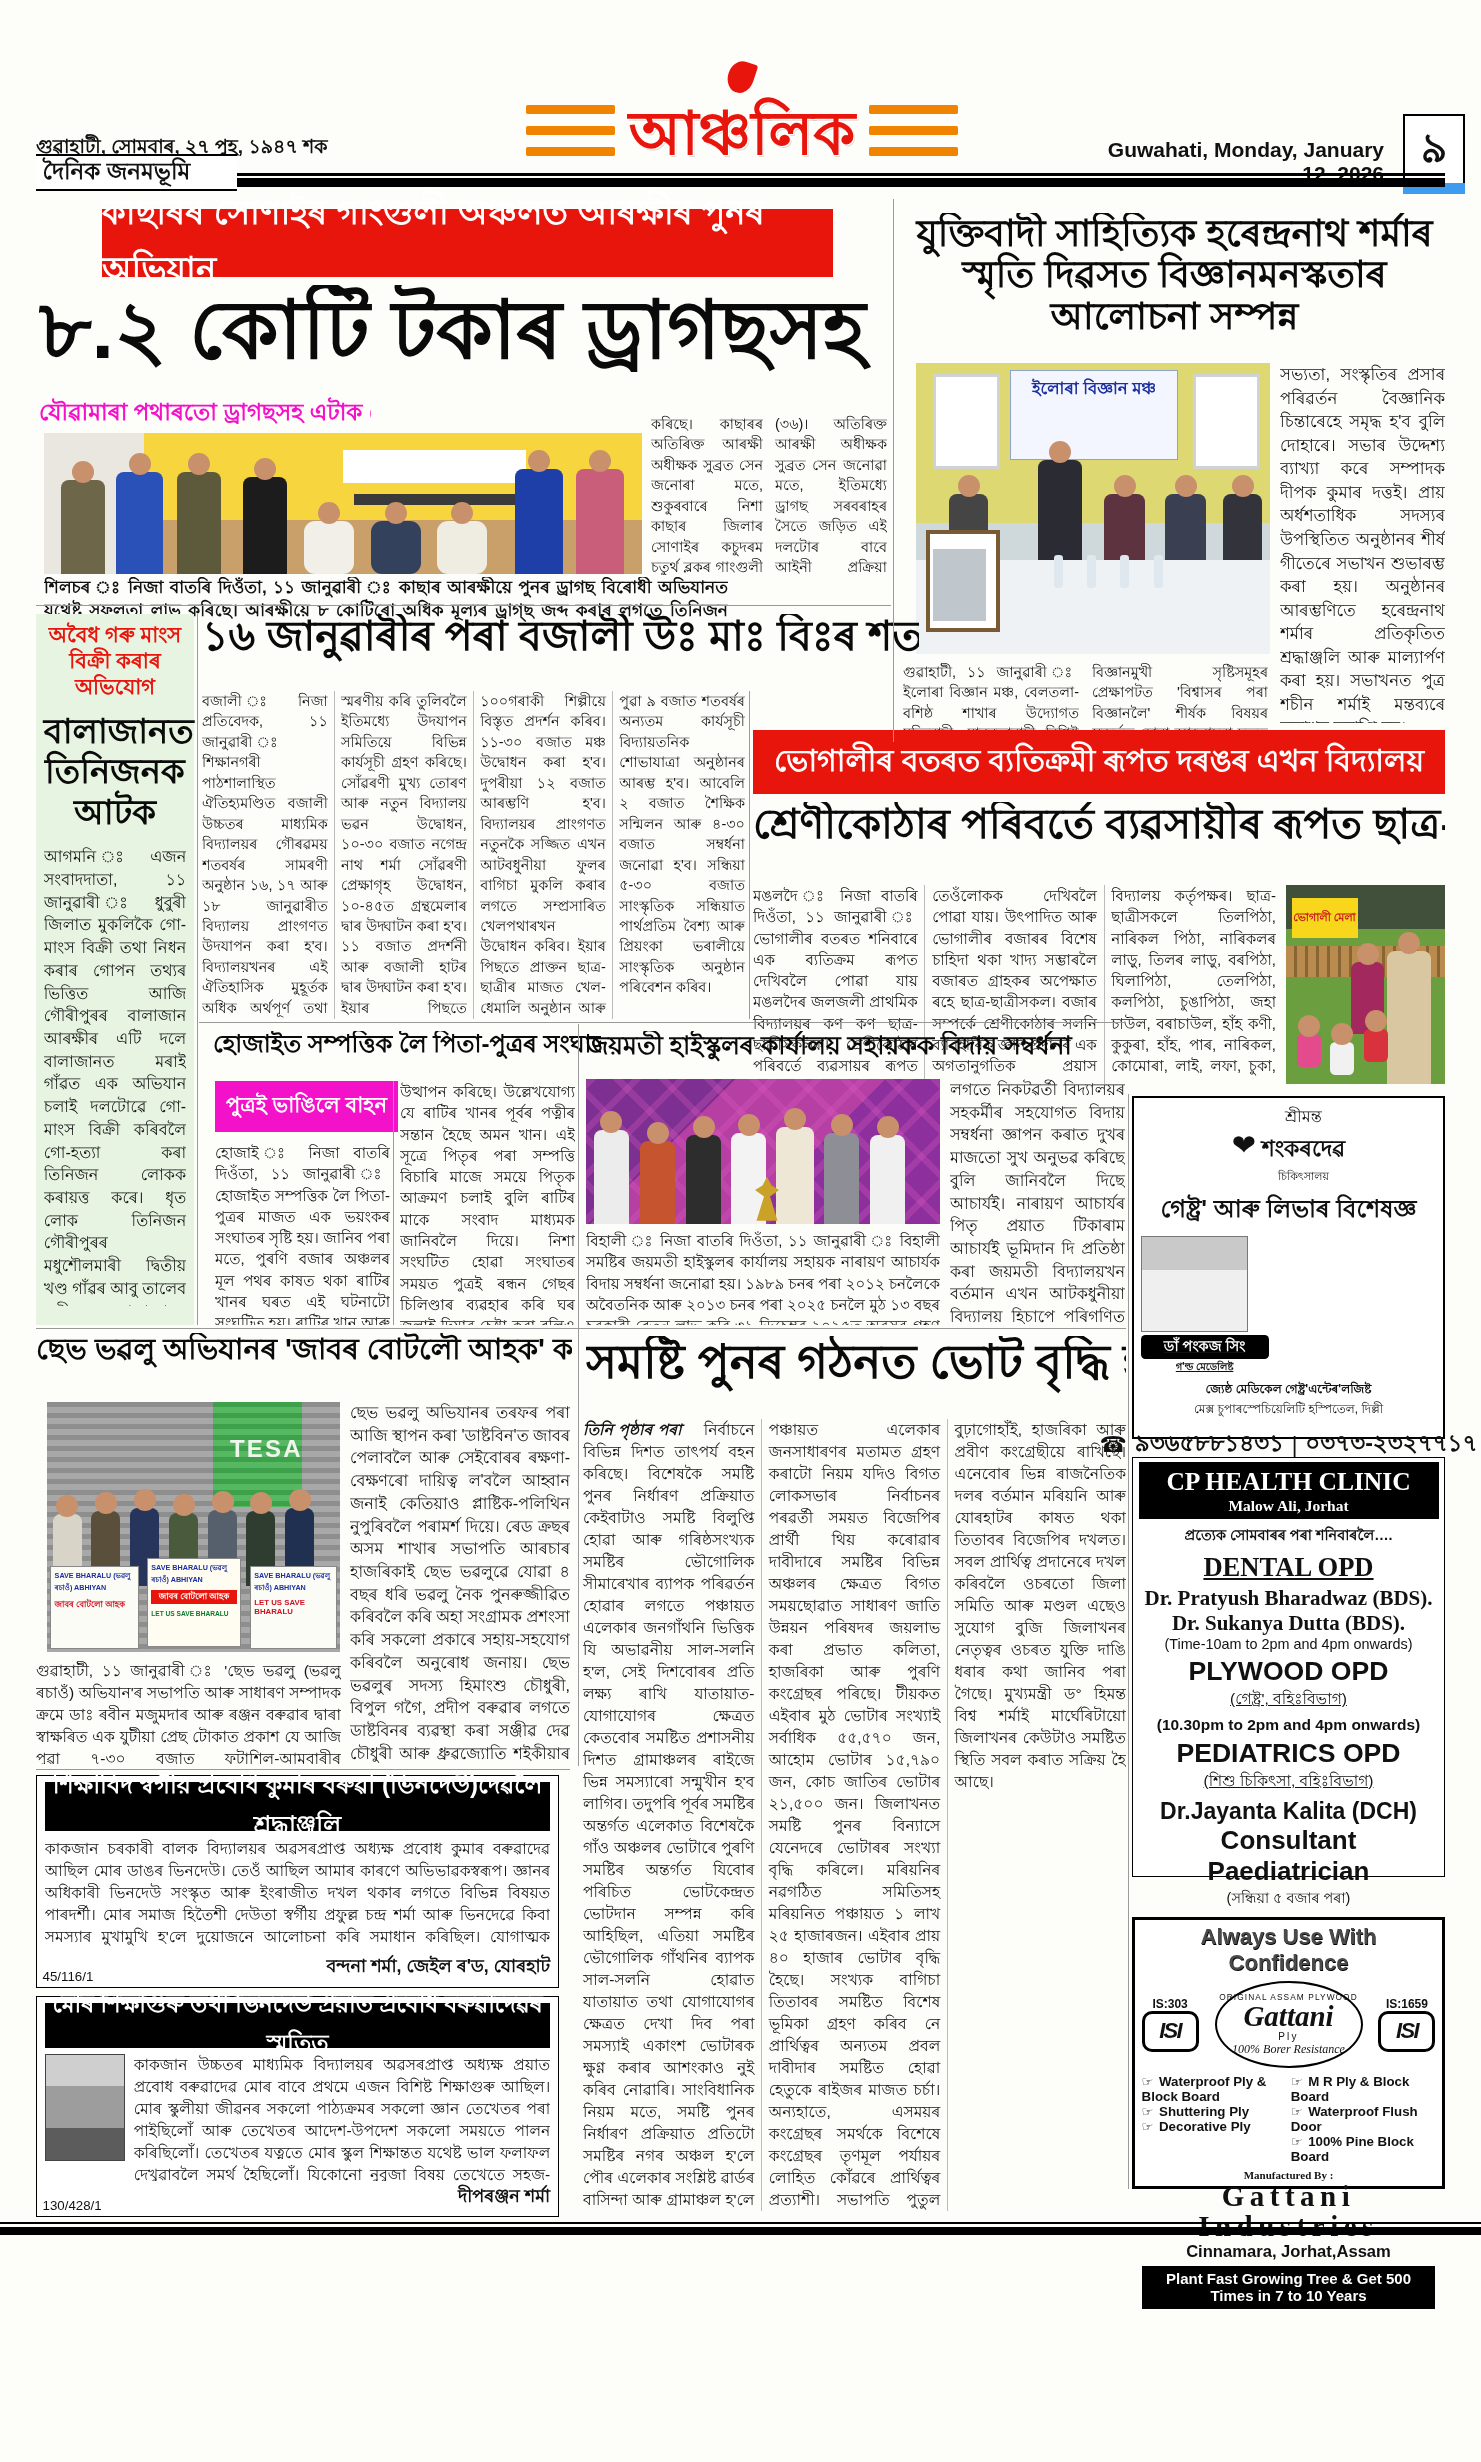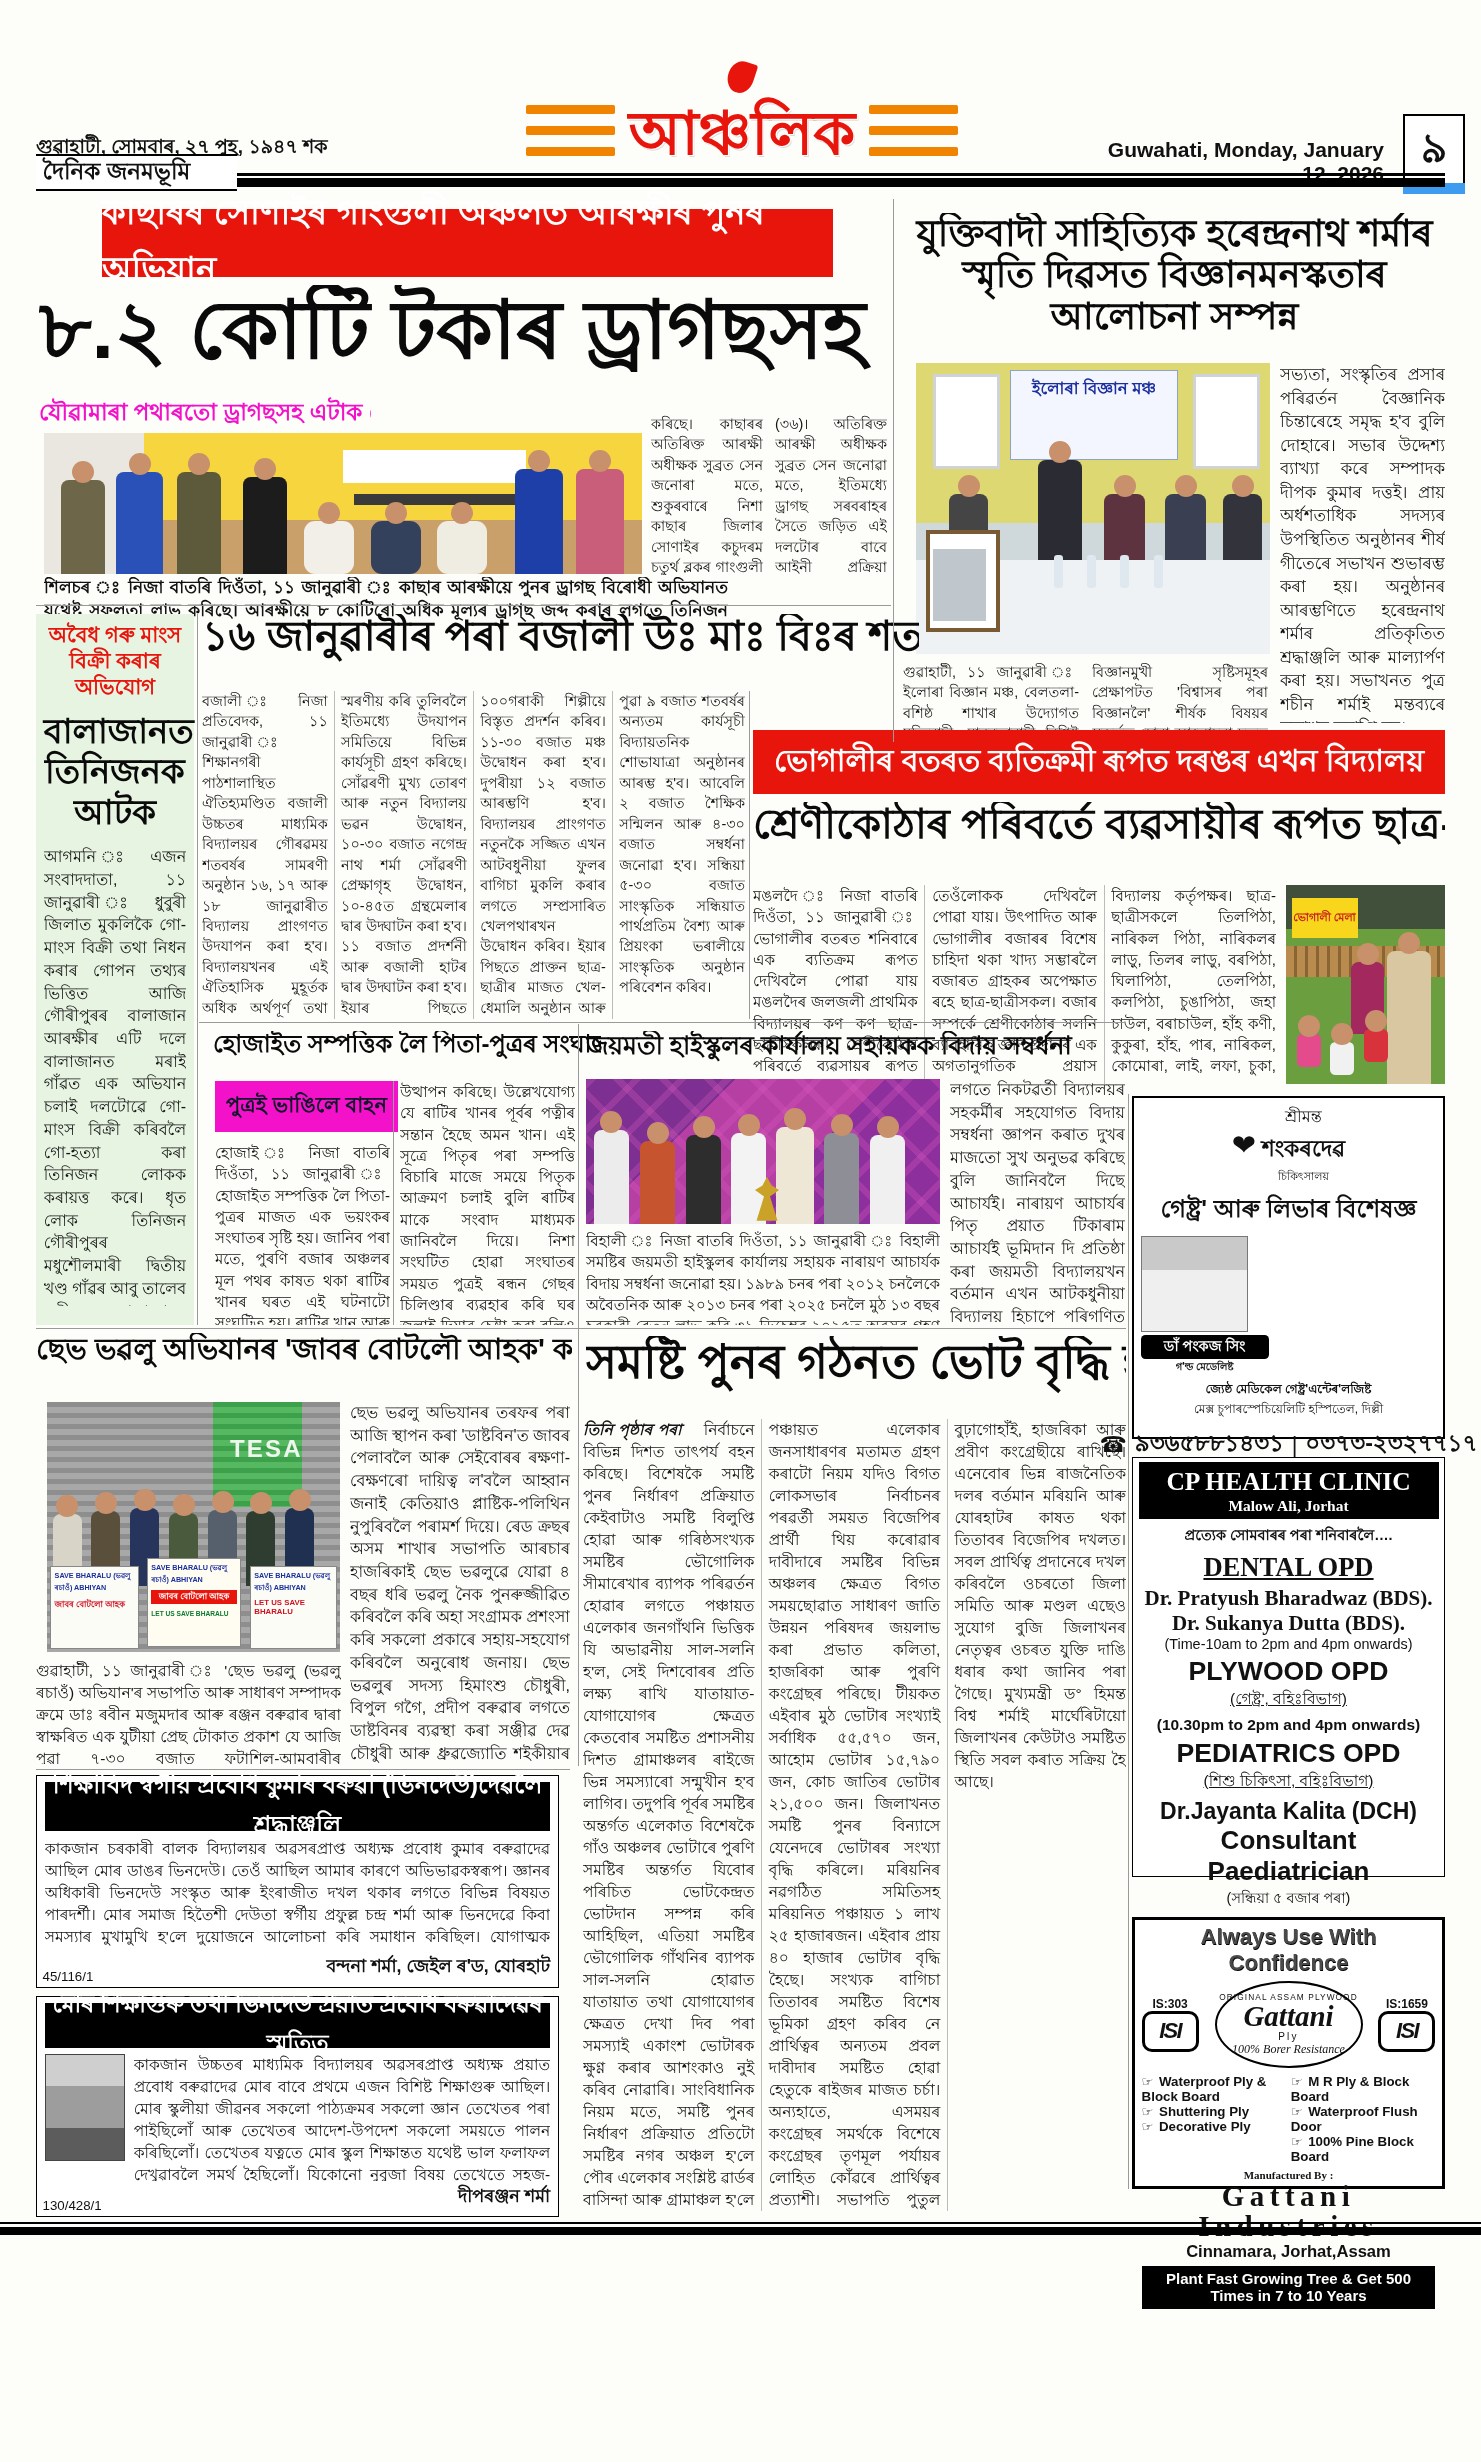--- a/index.html
+++ b/index.html
@@ -11,21 +11,21 @@
   .j{text-align:justify;text-justify:inter-word;}
   .clip{overflow:hidden;}
   .nowrap{white-space:nowrap;}
   .body-col{font-size:16px;line-height:1.42;text-align:justify;overflow:hidden;color:#141414;}
   .rule-h{background:#000;}
   .rule-v{background:#9a9a9a;width:1.1px;}
   .red-banner{background:#e8150d;color:#fff;font-weight:bold;display:flex;align-items:center;justify-content:center;}
   .headline{font-weight:bold;color:#0a0a0a;line-height:1.12;}
   .kicker-red{color:#e8150d;font-weight:bold;line-height:1.25;text-align:center;}
   .magenta{color:#f311c9;}
-  .chip-magenta{background:#f311c9;color:#0f172a;font-weight:bold;display:flex;align-items:center;justify-content:center;}
+  .chip-magenta{background:#f311c9;color:#ffffff;font-weight:bold;display:flex;align-items:center;justify-content:center;}
   .photo{position:absolute;overflow:hidden;background:#d8d2c6;}
   .fig{position:absolute;border-radius:7.8px 7.8px 0 0;}
   .fig:before{content:"";position:absolute;top:-19px;left:50%;transform:translateX(-50%);
               width:22px;height:22px;border-radius:50%;background:#c8906b;}
   .cols3{column-count:3;column-gap:14.4px;column-rule:0.6px solid #bbb;column-fill:auto;}
   .cols4{column-count:4;column-gap:13.3px;column-rule:0.6px solid #bbb;column-fill:auto;}
   .adbox{border:2.2px solid #000;background:#fff;}
   .black-band{background:#000;color:#fff;}
   .serif{font-family:"Liberation Serif","DejaVu Serif",serif;}
   .hand:before{content:"\261E";margin-right:5.5px;}
@@ -210,21 +210,21 @@
     <div style="display:flex;justify-content:center;align-items:center;gap:5.5px;">
       <div style="font-size:29px;">❤</div>
       <div class="ctr">
         <div style="font-size:16px;">শ্ৰীমন্ত</div>
         <div class="b" style="font-size:22px;">শংকৰদেৱ</div>
         <div style="font-size:11px;">চিকিৎসালয়</div>
       </div>
     </div>
     <div class="b ctr" style="font-size:24px;margin-top:3.3px;">গেষ্ট্ৰ' আৰু লিভাৰ বিশেষজ্ঞ</div>
     <div style="display:flex;margin-top:6.6px;gap:5.5px;">
-      <div style="width:128px;">
+      <div style="width:128px;text-decoration:underline;">
         <div style="width:105px;height:94px;background:linear-gradient(180deg,#c9c9c9 0 35%,#efefef 35% 100%);border:1.1px solid #777;"></div>
         <div class="black-band ctr b" style="font-size:14.4px;border-radius:4.4px;margin-top:2.2px;">ডাঁ পংকজ সিং</div>
         <div class="ctr b" style="font-size:10px;">গ'ল্ড মেডেলিষ্ট</div>
       </div>
     </div>
     <div class="ctr b" style="font-size:12px;margin-top:4.4px;">জ্যেষ্ঠ মেডিকেল গেষ্ট্ৰ'এন্টেৰ'লজিষ্ট</div>
     <div class="ctr" style="font-size:12px;">মেক্স চুপাৰস্পেচিয়েলিটি হস্পিতেল, দিল্লী</div>
     <div style="display:flex;align-items:center;justify-content:center;gap:7.8px;margin-top:5.5px;">
       <span class="phone-glyph" style="font-size:22px;"></span>
       <span class="b" style="font-size:23px;">৯৩৬৫৮৮১৪৩১</span>

